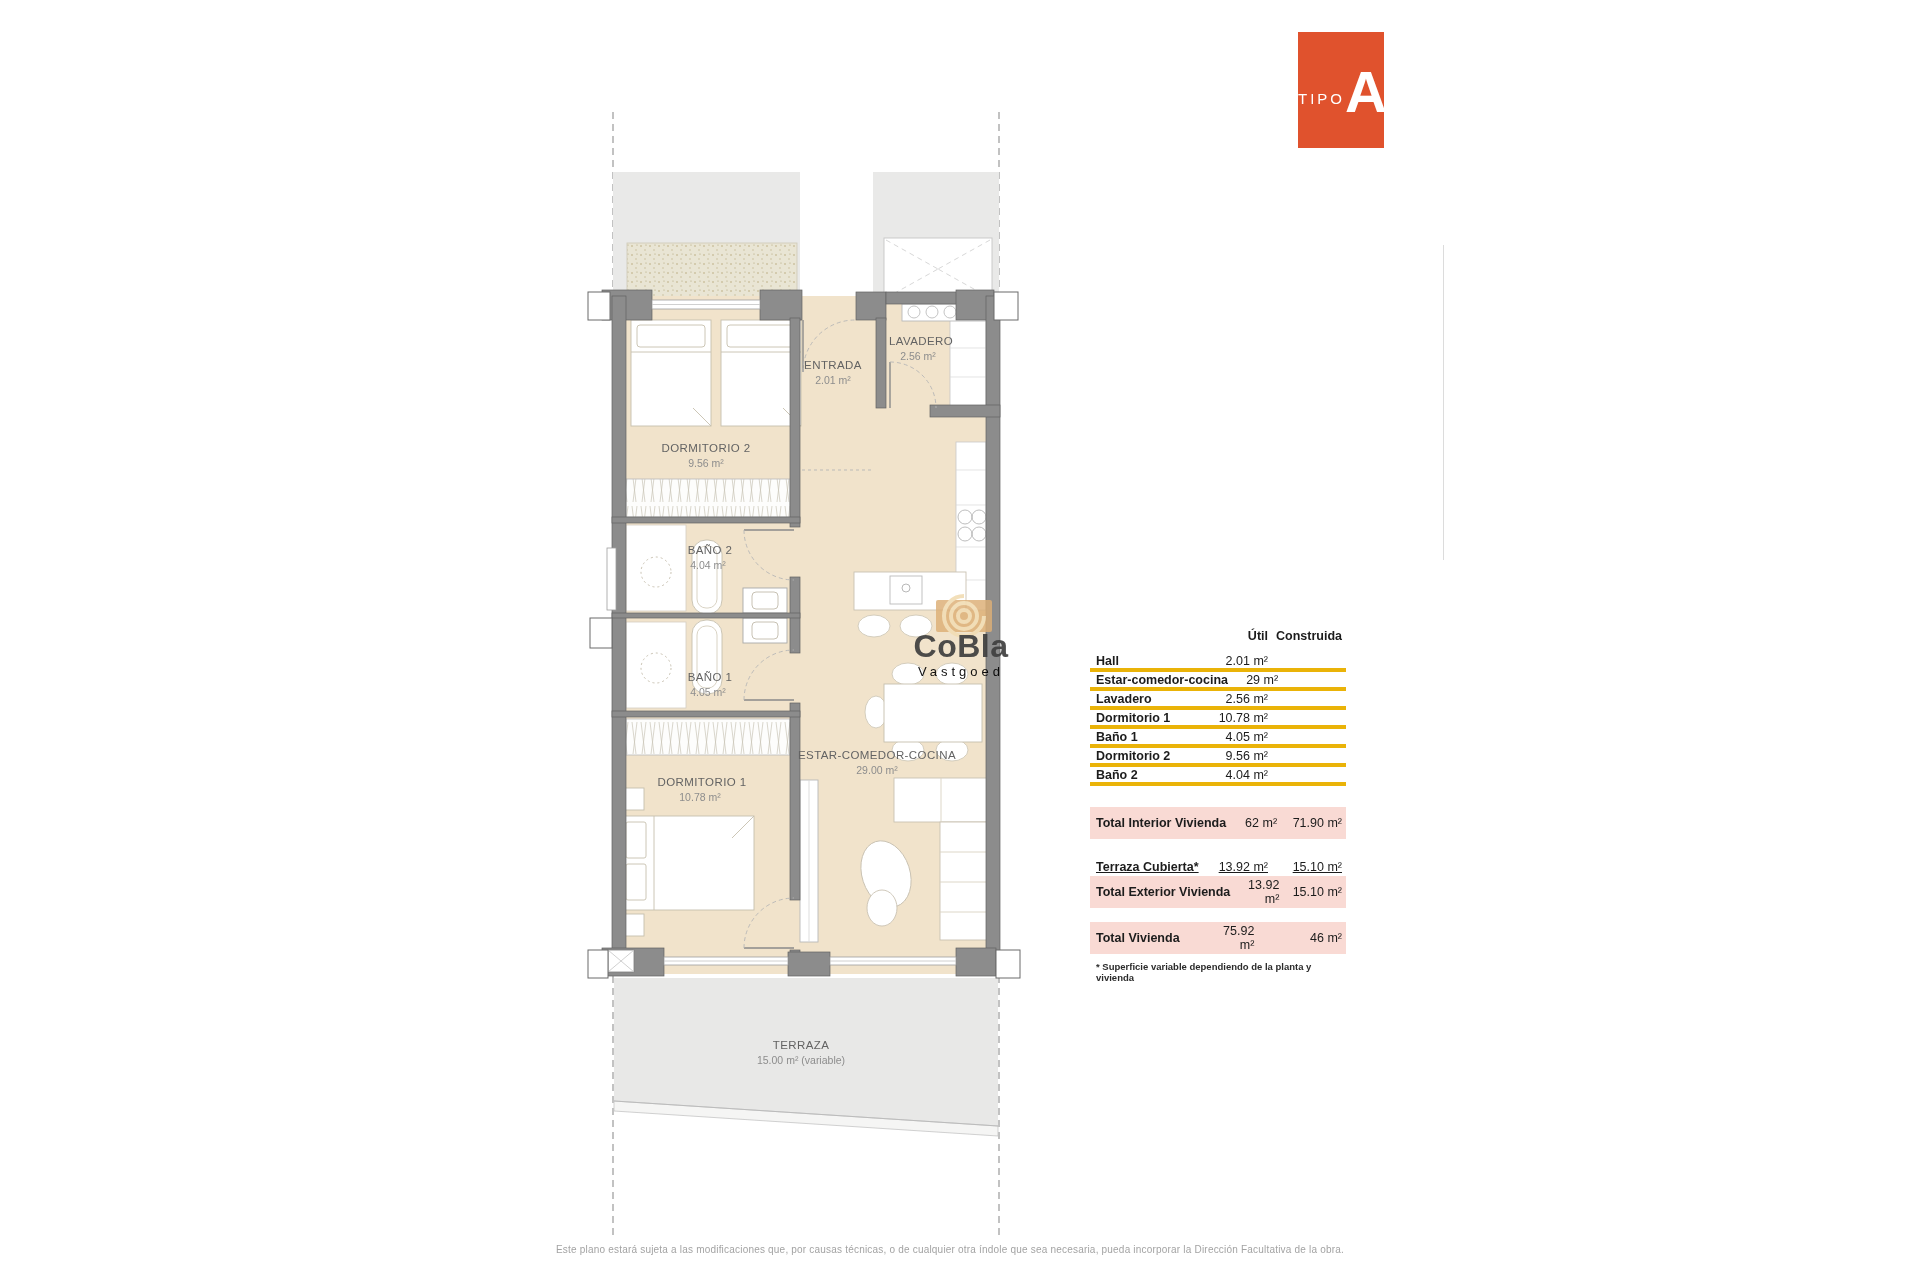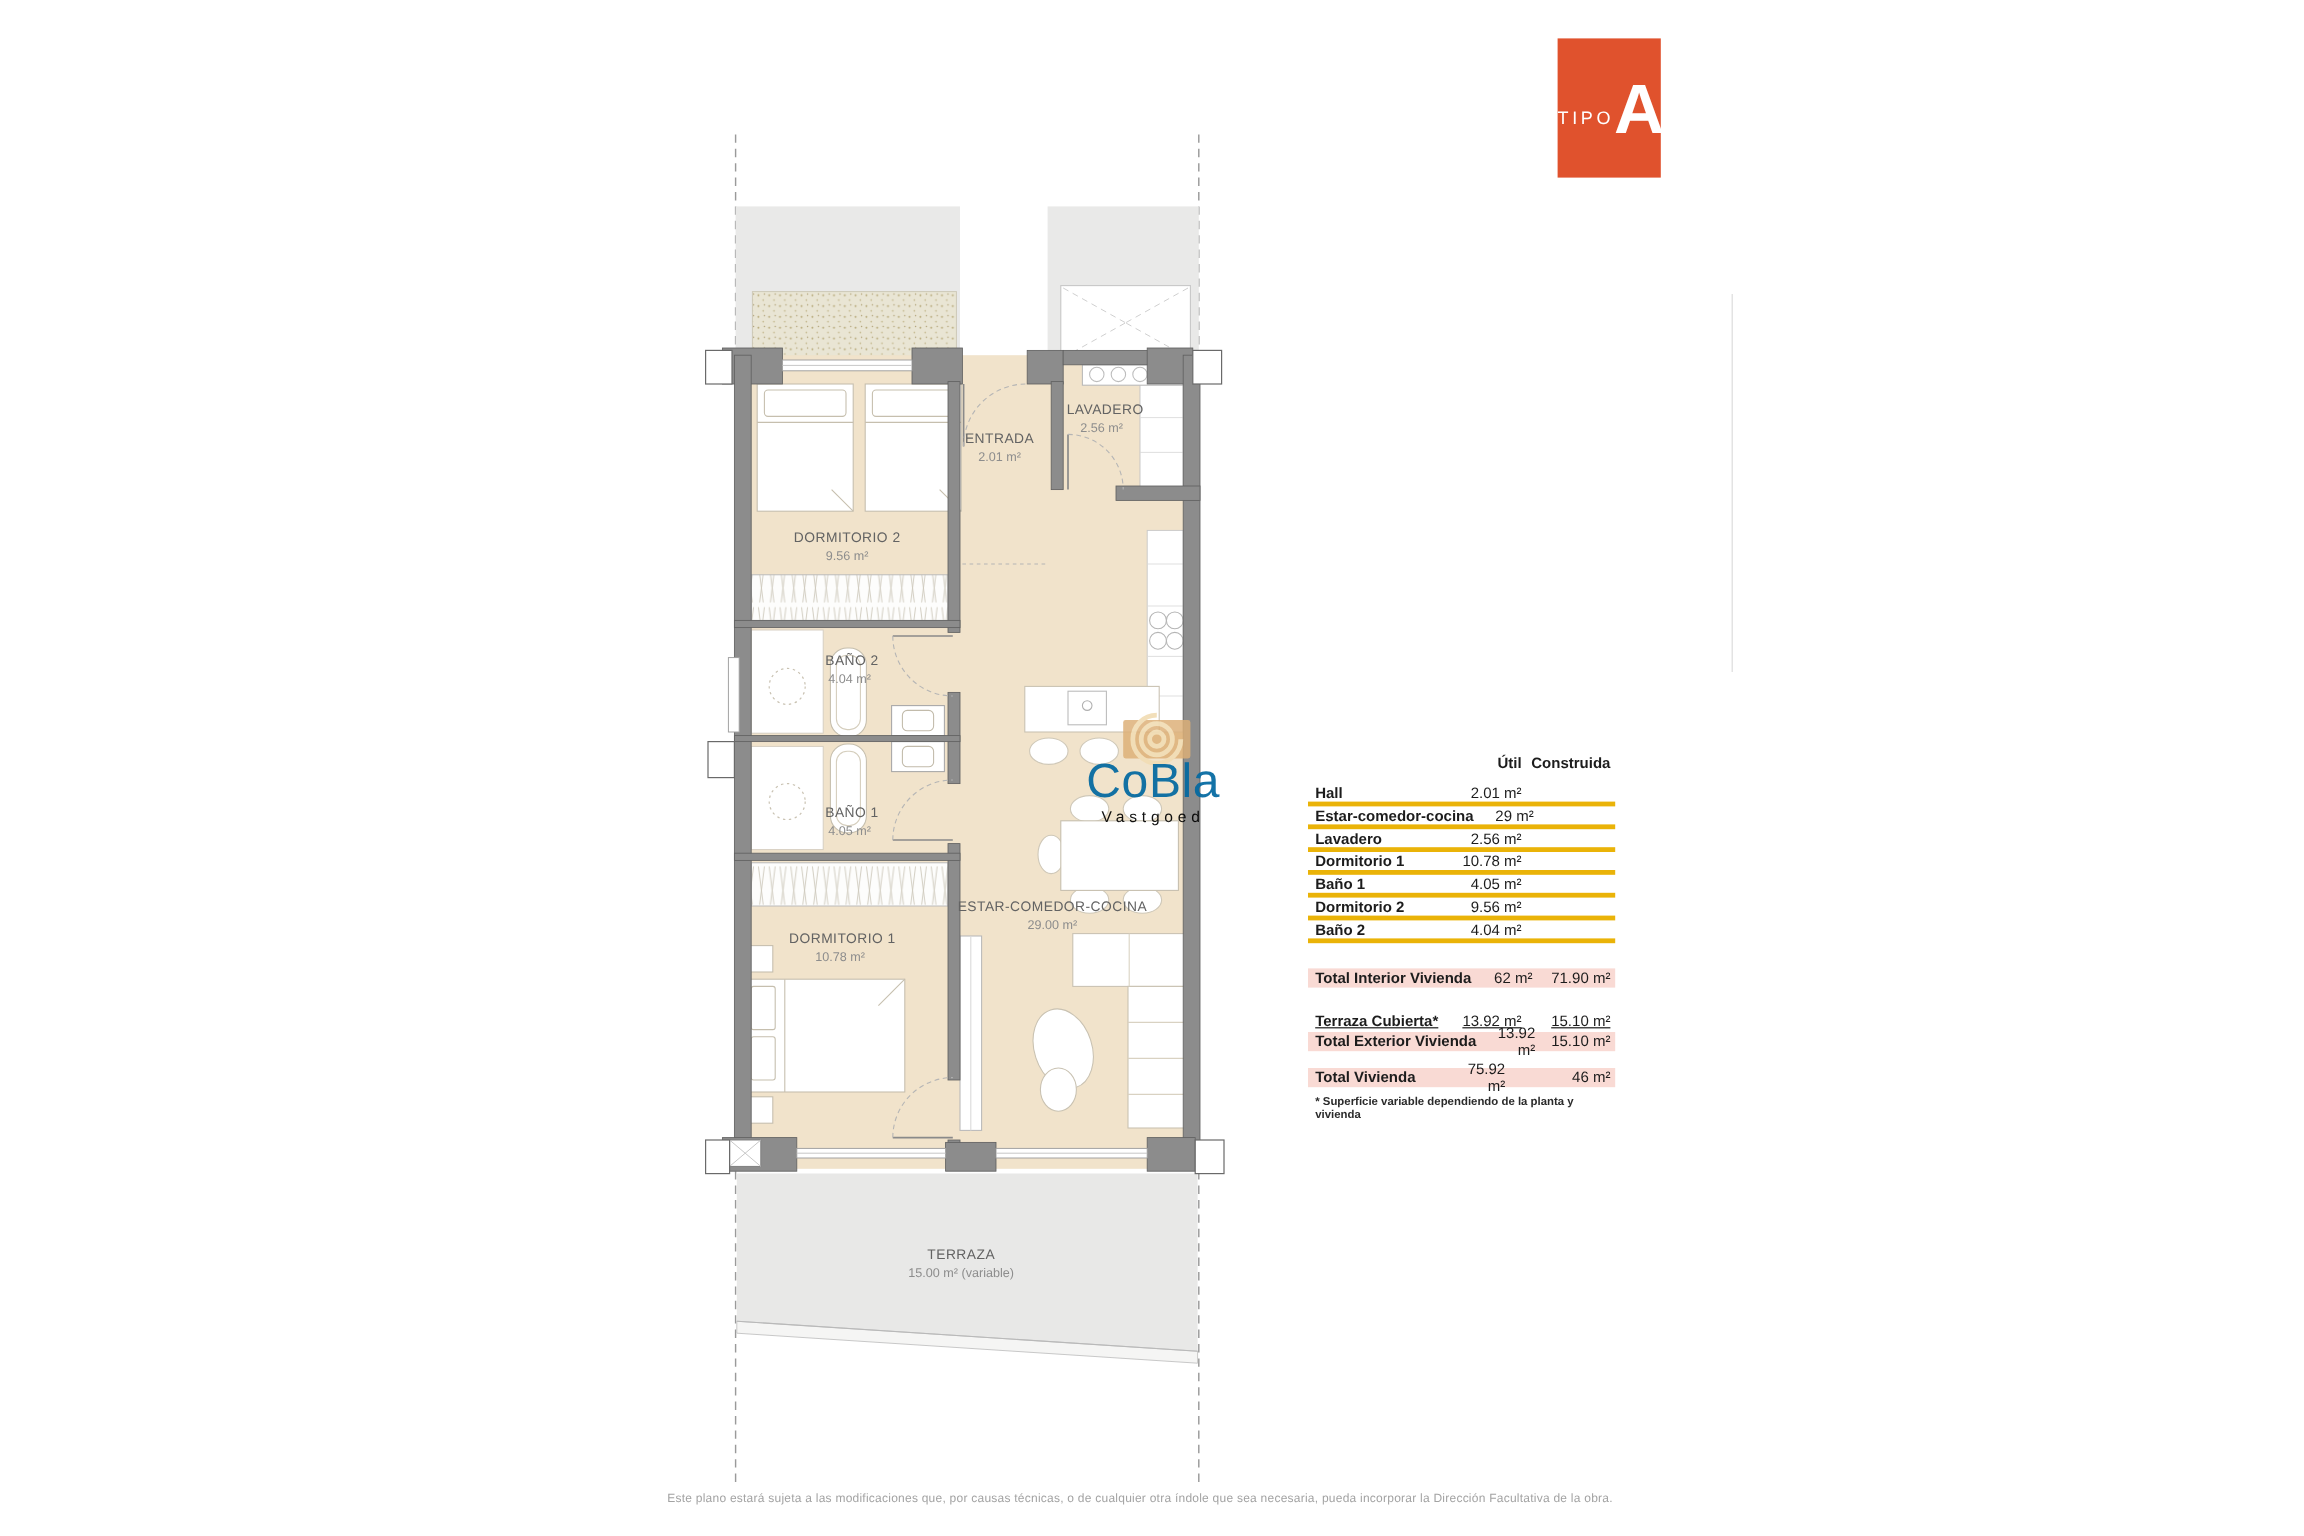--- a/index.html
+++ b/index.html
@@ -16,35 +16,35 @@
   .type-badge .tipo{font-size:15px;letter-spacing:3px;margin-top:16px;font-weight:400;}
   .type-badge .letter{font-size:58px;font-weight:700;line-height:1;margin-top:4px;}
   
   svg.plan{position:absolute;left:0;top:0;}
   .room-name{font-size:11.5px;fill:#636363;letter-spacing:.4px;}
   .room-area{font-size:10.5px;fill:#8d8d8d;}
   
   .watermark{
     position:absolute;left:905px;top:592px;width:112px;text-align:center;opacity:.93;
   }
-  .watermark .brand{font-size:40px;font-weight:400;color:#0369a1;letter-spacing:.5px;margin-top:-12px;line-height:1;}
+  .watermark .brand{font-size:32px;font-weight:700;color:#404040;letter-spacing:.5px;margin-top:-12px;line-height:1;}
   .watermark .sub{font-size:13px;color:#000000;letter-spacing:4px;margin-top:2px;}
   
   .areas{
     position:absolute;left:1090px;top:627px;width:256px;font-size:12.5px;color:#1c1c1c;
   }
   .arow{display:flex;align-items:center;height:19px;padding:0 4px 0 6px;}
   .arow .lbl{flex:1;font-weight:700;white-space:nowrap;}
   .arow .util{width:58px;text-align:right;}
   .arow .cons{width:74px;text-align:right;}
   .ahead{height:18px;font-weight:700;}
   .ahead .util,.ahead .cons{font-weight:700;}
   .items{margin-top:8px;}
   .items .arow{border-bottom:4px solid #eab308;box-sizing:border-box;}
-  .pink{background:#f9dad4;height:16px;}
+  .pink{background:#f9dad4;height:32px;}
   .row-interior{margin-top:21px;}
   .row-terraza{margin-top:18px;text-decoration:underline;}
   .row-vivienda{margin-top:14px;gap:28px;}
   .footnote{margin-top:7px;font-size:9.5px;font-weight:700;color:#2b2b2b;padding-left:6px;}
   
   .footer{
     position:absolute;left:0;top:1244px;width:1900px;text-align:center;
     font-size:10px;color:#a3a3a3;letter-spacing:.2px;
   }
   

